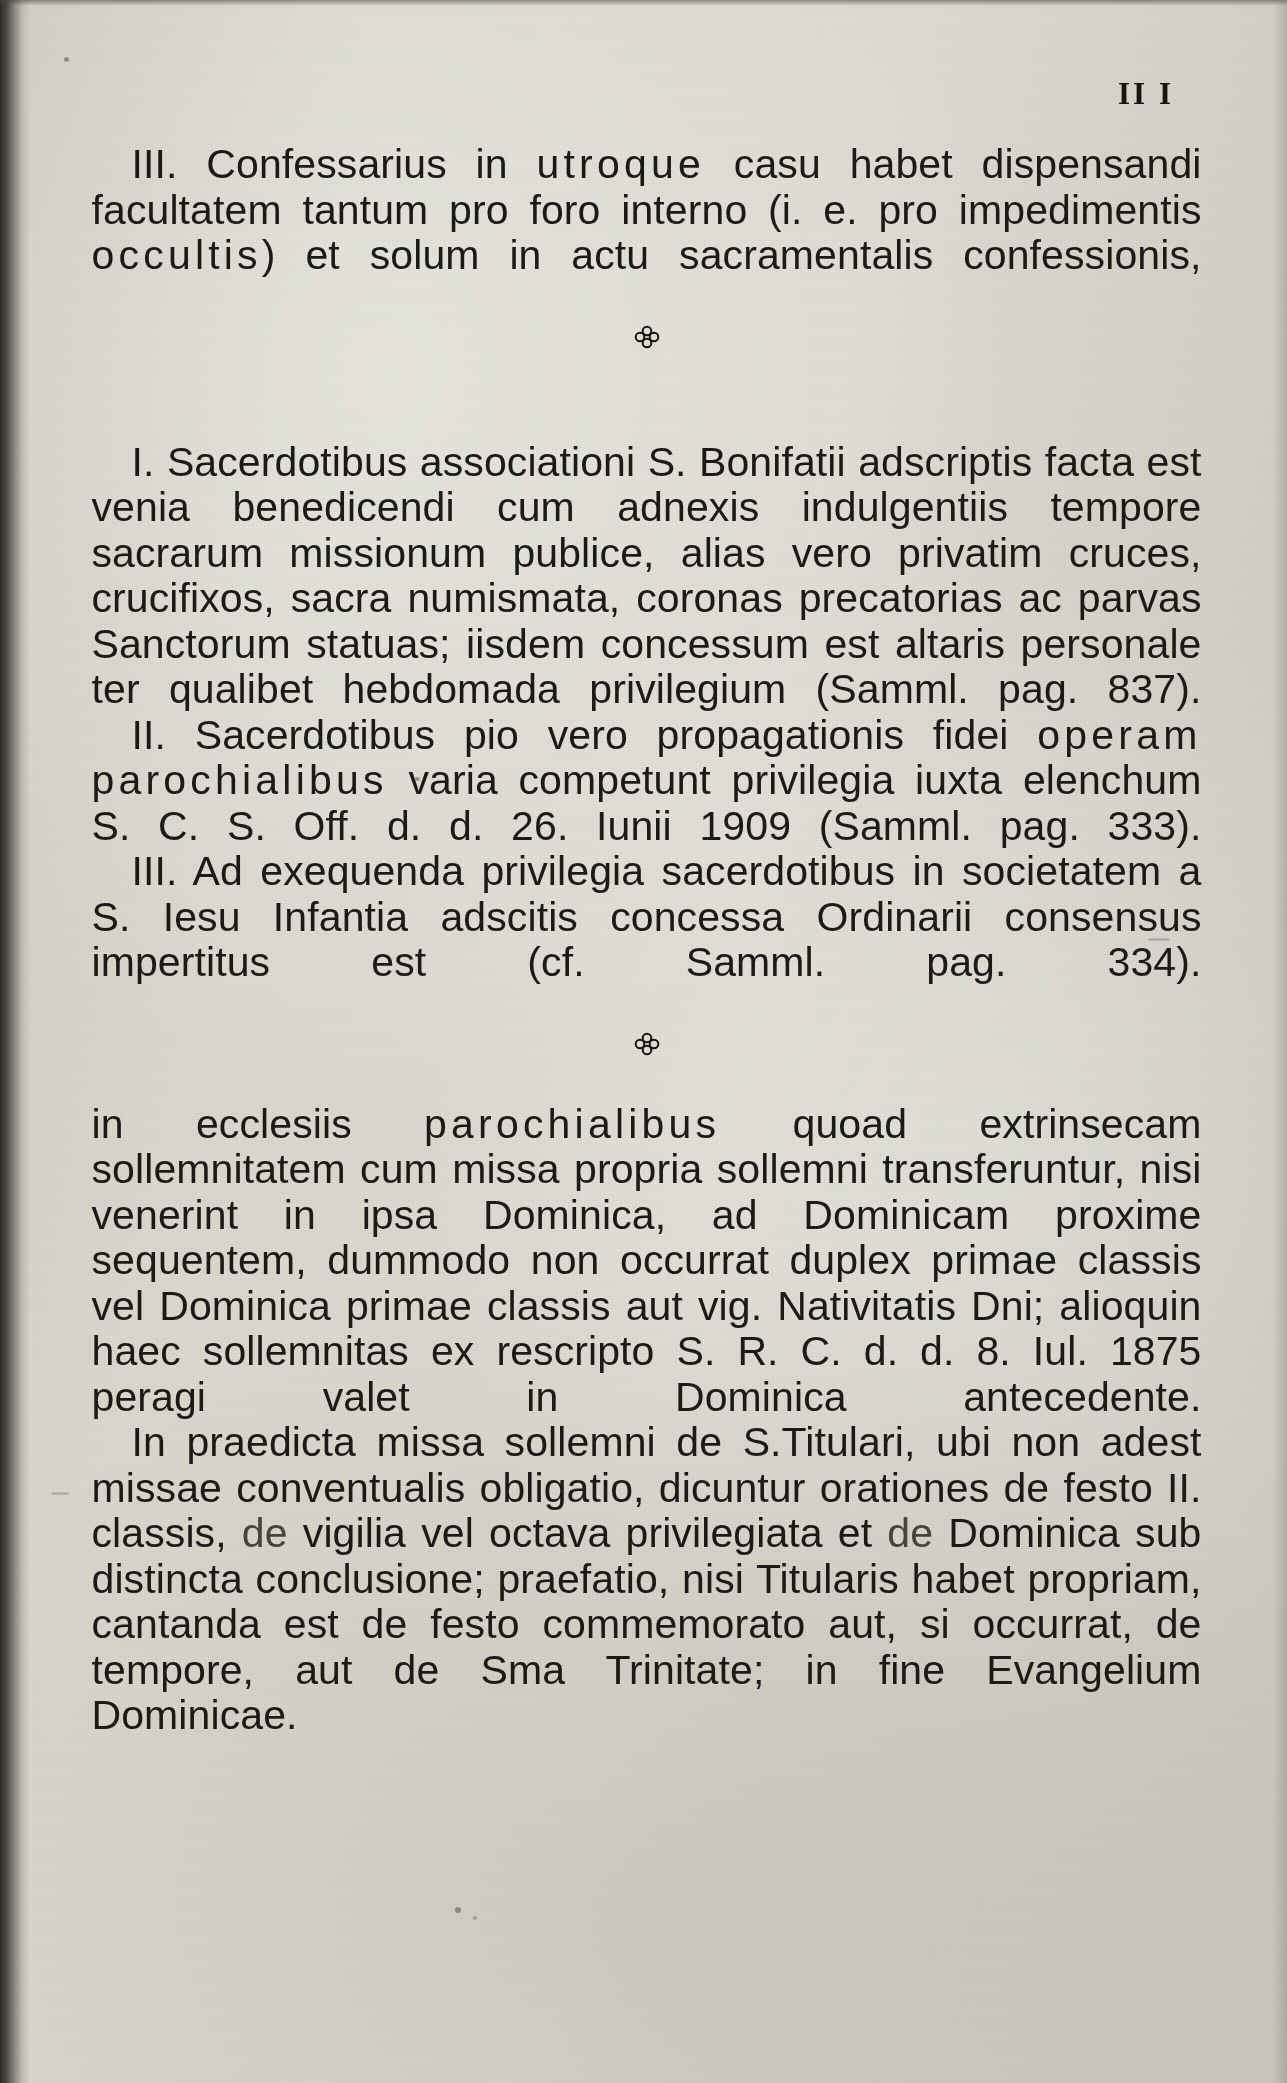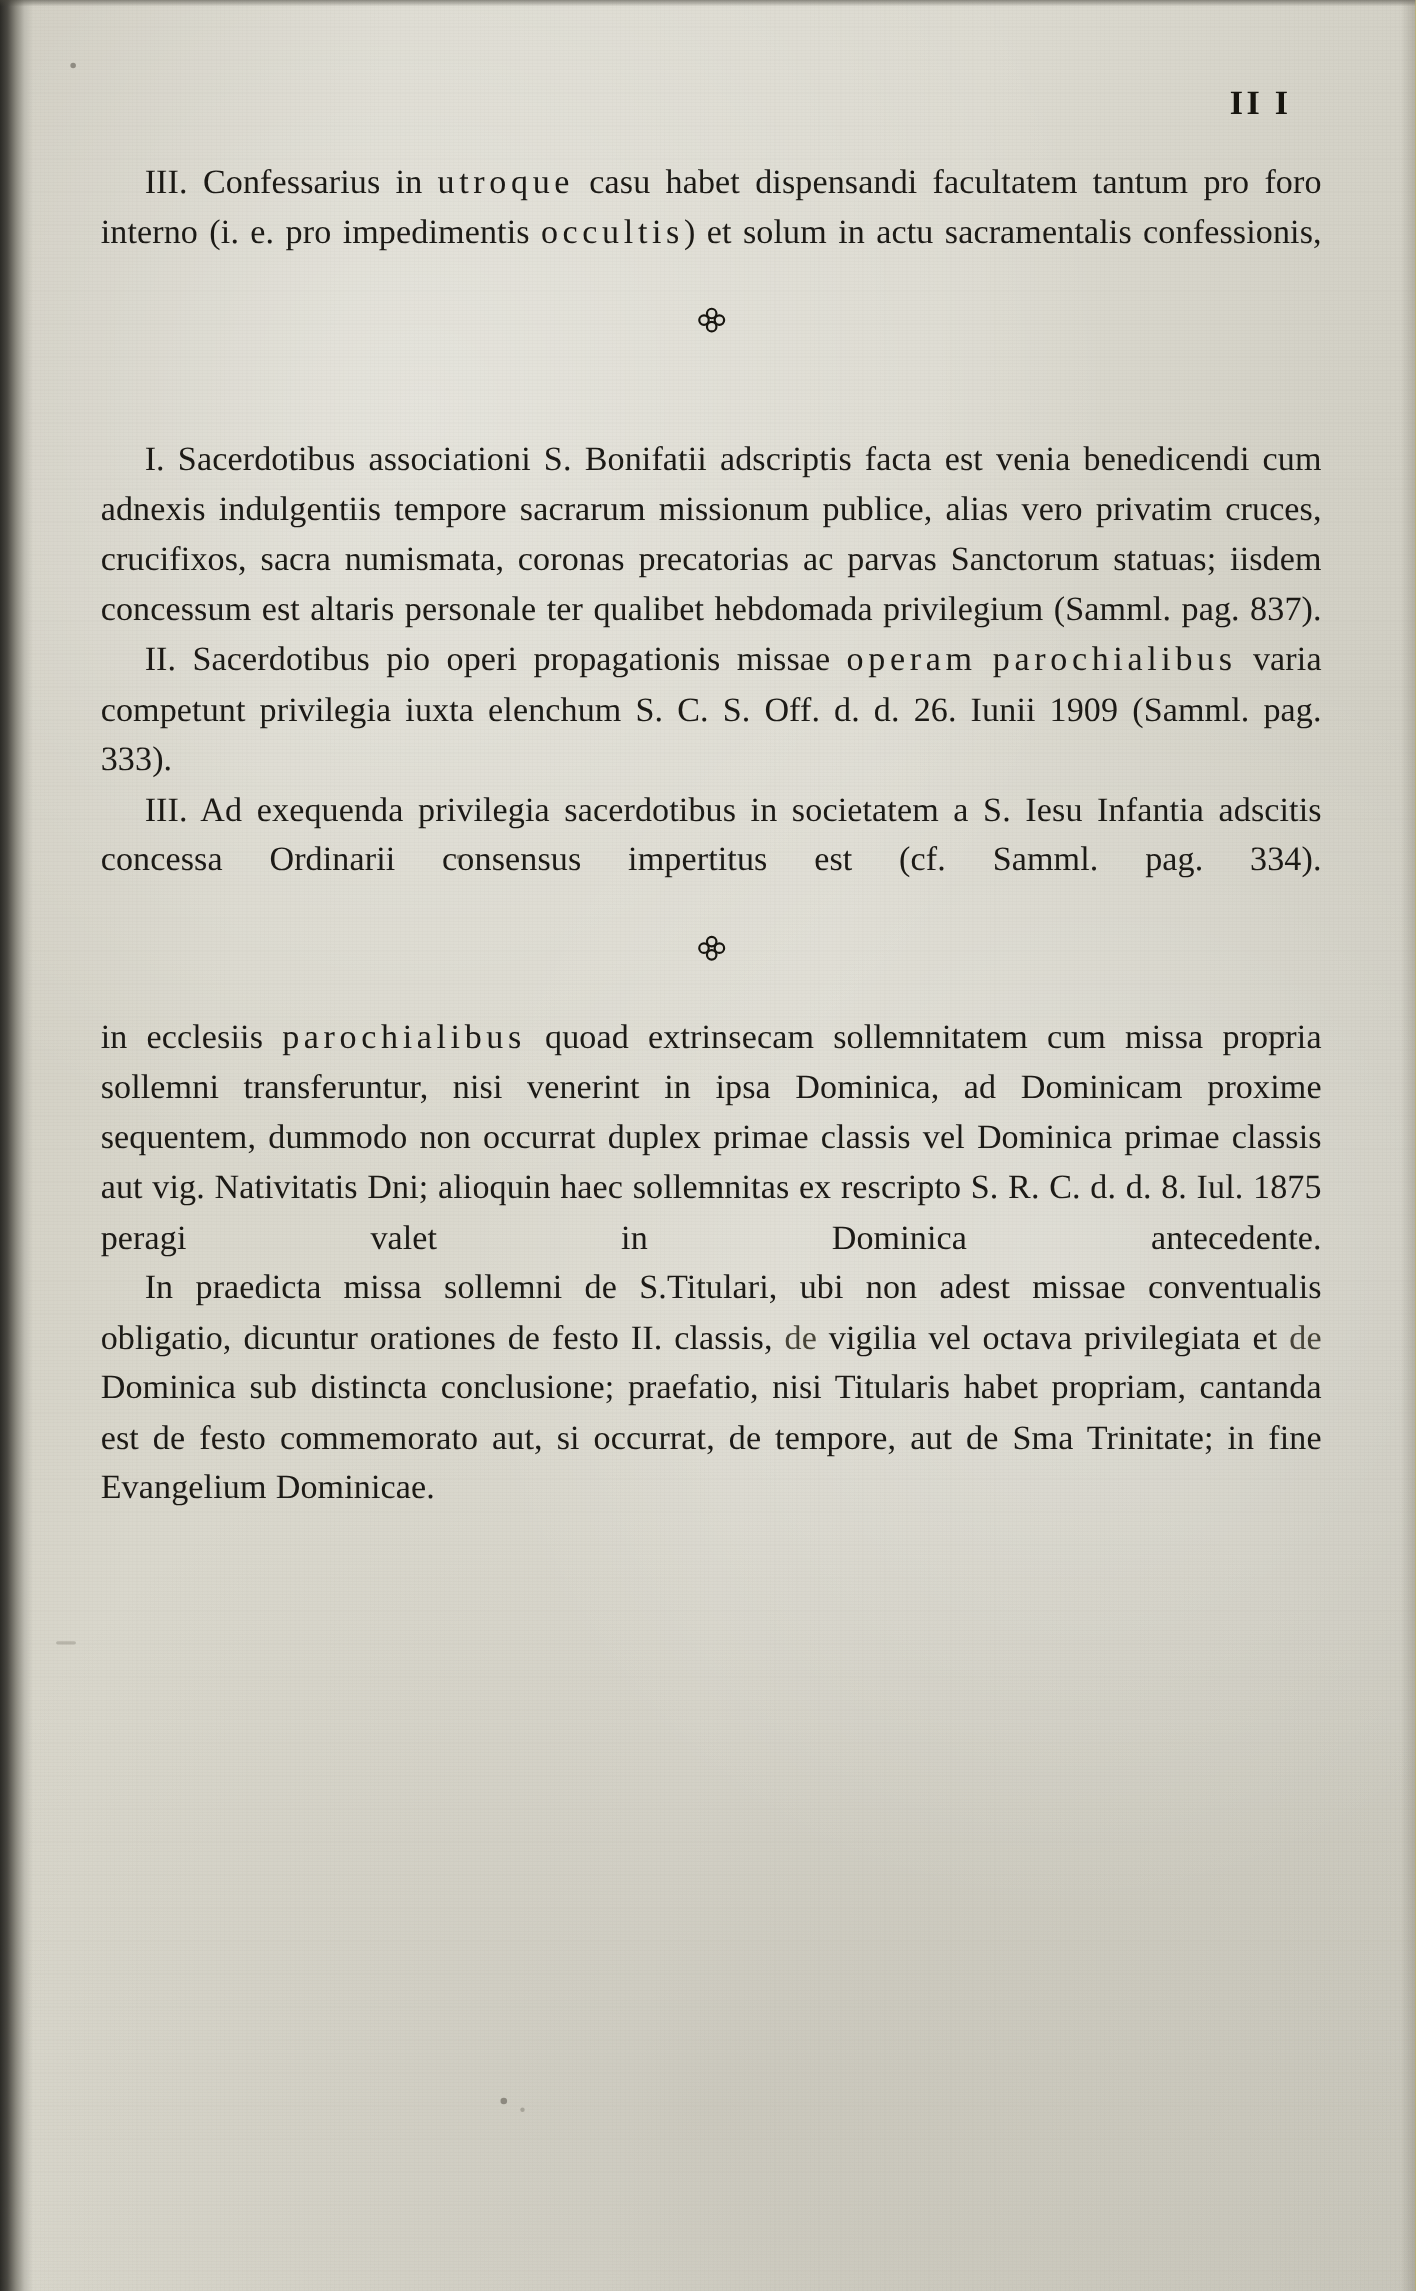--- a/index.html
+++ b/index.html
@@ -78,25 +78,25 @@
   .textblock {
     margin: 0 auto;
     width: 1110px;
     padding-left: 12px;
   }
 
   p.body {
     margin: 0;
     text-align: justify;
     text-align-last: left;
-    font-size: 31px;
+    font-size: 41px;
     line-height: 45.5px;
     letter-spacing: 0.1px;
     word-spacing: 0.5px;
-    font-family: Liberation Serif, serif;
+    font-family: Liberation Sans, sans-serif;
     text-indent: 0;
     -webkit-font-smoothing: none;
   }
   p.indent { text-indent: 40px; }
   p.full-justify { text-align: justify; text-align-last: justify; }
 
   .sp { letter-spacing: 4.2px; }
   .lightface { font-weight: 400; color: #474438; }
 
   h2.heading {
@@ -172,21 +172,21 @@
       <div style="height:26px"></div>
 
       <h2 class="heading">
         <br>
       </h2>
 
       <div style="height:14px"></div>
 
       <p class="body indent full-justify">I. Sacerdotibus associationi S. Bonifatii adscriptis facta est venia benedicendi cum adnexis indulgentiis tempore sacrarum missionum publice, alias vero privatim cruces, crucifixos, sacra numismata, coronas precatorias ac parvas Sanctorum statuas; iisdem concessum est altaris personale ter qualibet hebdomada privilegium (Samml. pag. 837).</p>
 
-      <p class="body indent full-justify"><span>II. Sacerdotibus pio operi propagationis missae </span><span class="sp">operam</span><span> </span><span class="sp">parochialibus</span><span> varia competunt privilegia iuxta elenchum S. C. S. Off. d. d. 26. Iunii 1909 (Samml. pag. 333).</span></p>
+      <p class="body indent full-justify"><span>II. Sacerdotibus pio vero propagationis fidei </span><span class="sp">operam</span><span> </span><span class="sp">parochialibus</span><span> varia competunt privilegia iuxta elenchum S. C. S. Off. d. d. 26. Iunii 1909 (Samml. pag. 333).</span></p>
 
       <p class="body indent full-justify">III. Ad exequenda privilegia sacerdotibus in societatem a S. Iesu Infantia adscitis concessa Ordinarii consensus impertitus est (cf. Samml. pag. 334).</p>
 
       <div class="sp-para-gap-4"></div>
 
       <div class="ornament">
         <svg width="40" height="24" viewBox="0 0 40 24" aria-hidden="true">
           <g fill="none" stroke="#17150f" stroke-width="2">
             <circle cx="13" cy="12" r="4.3"></circle>
             <circle cx="27" cy="12" r="4.3"></circle>

